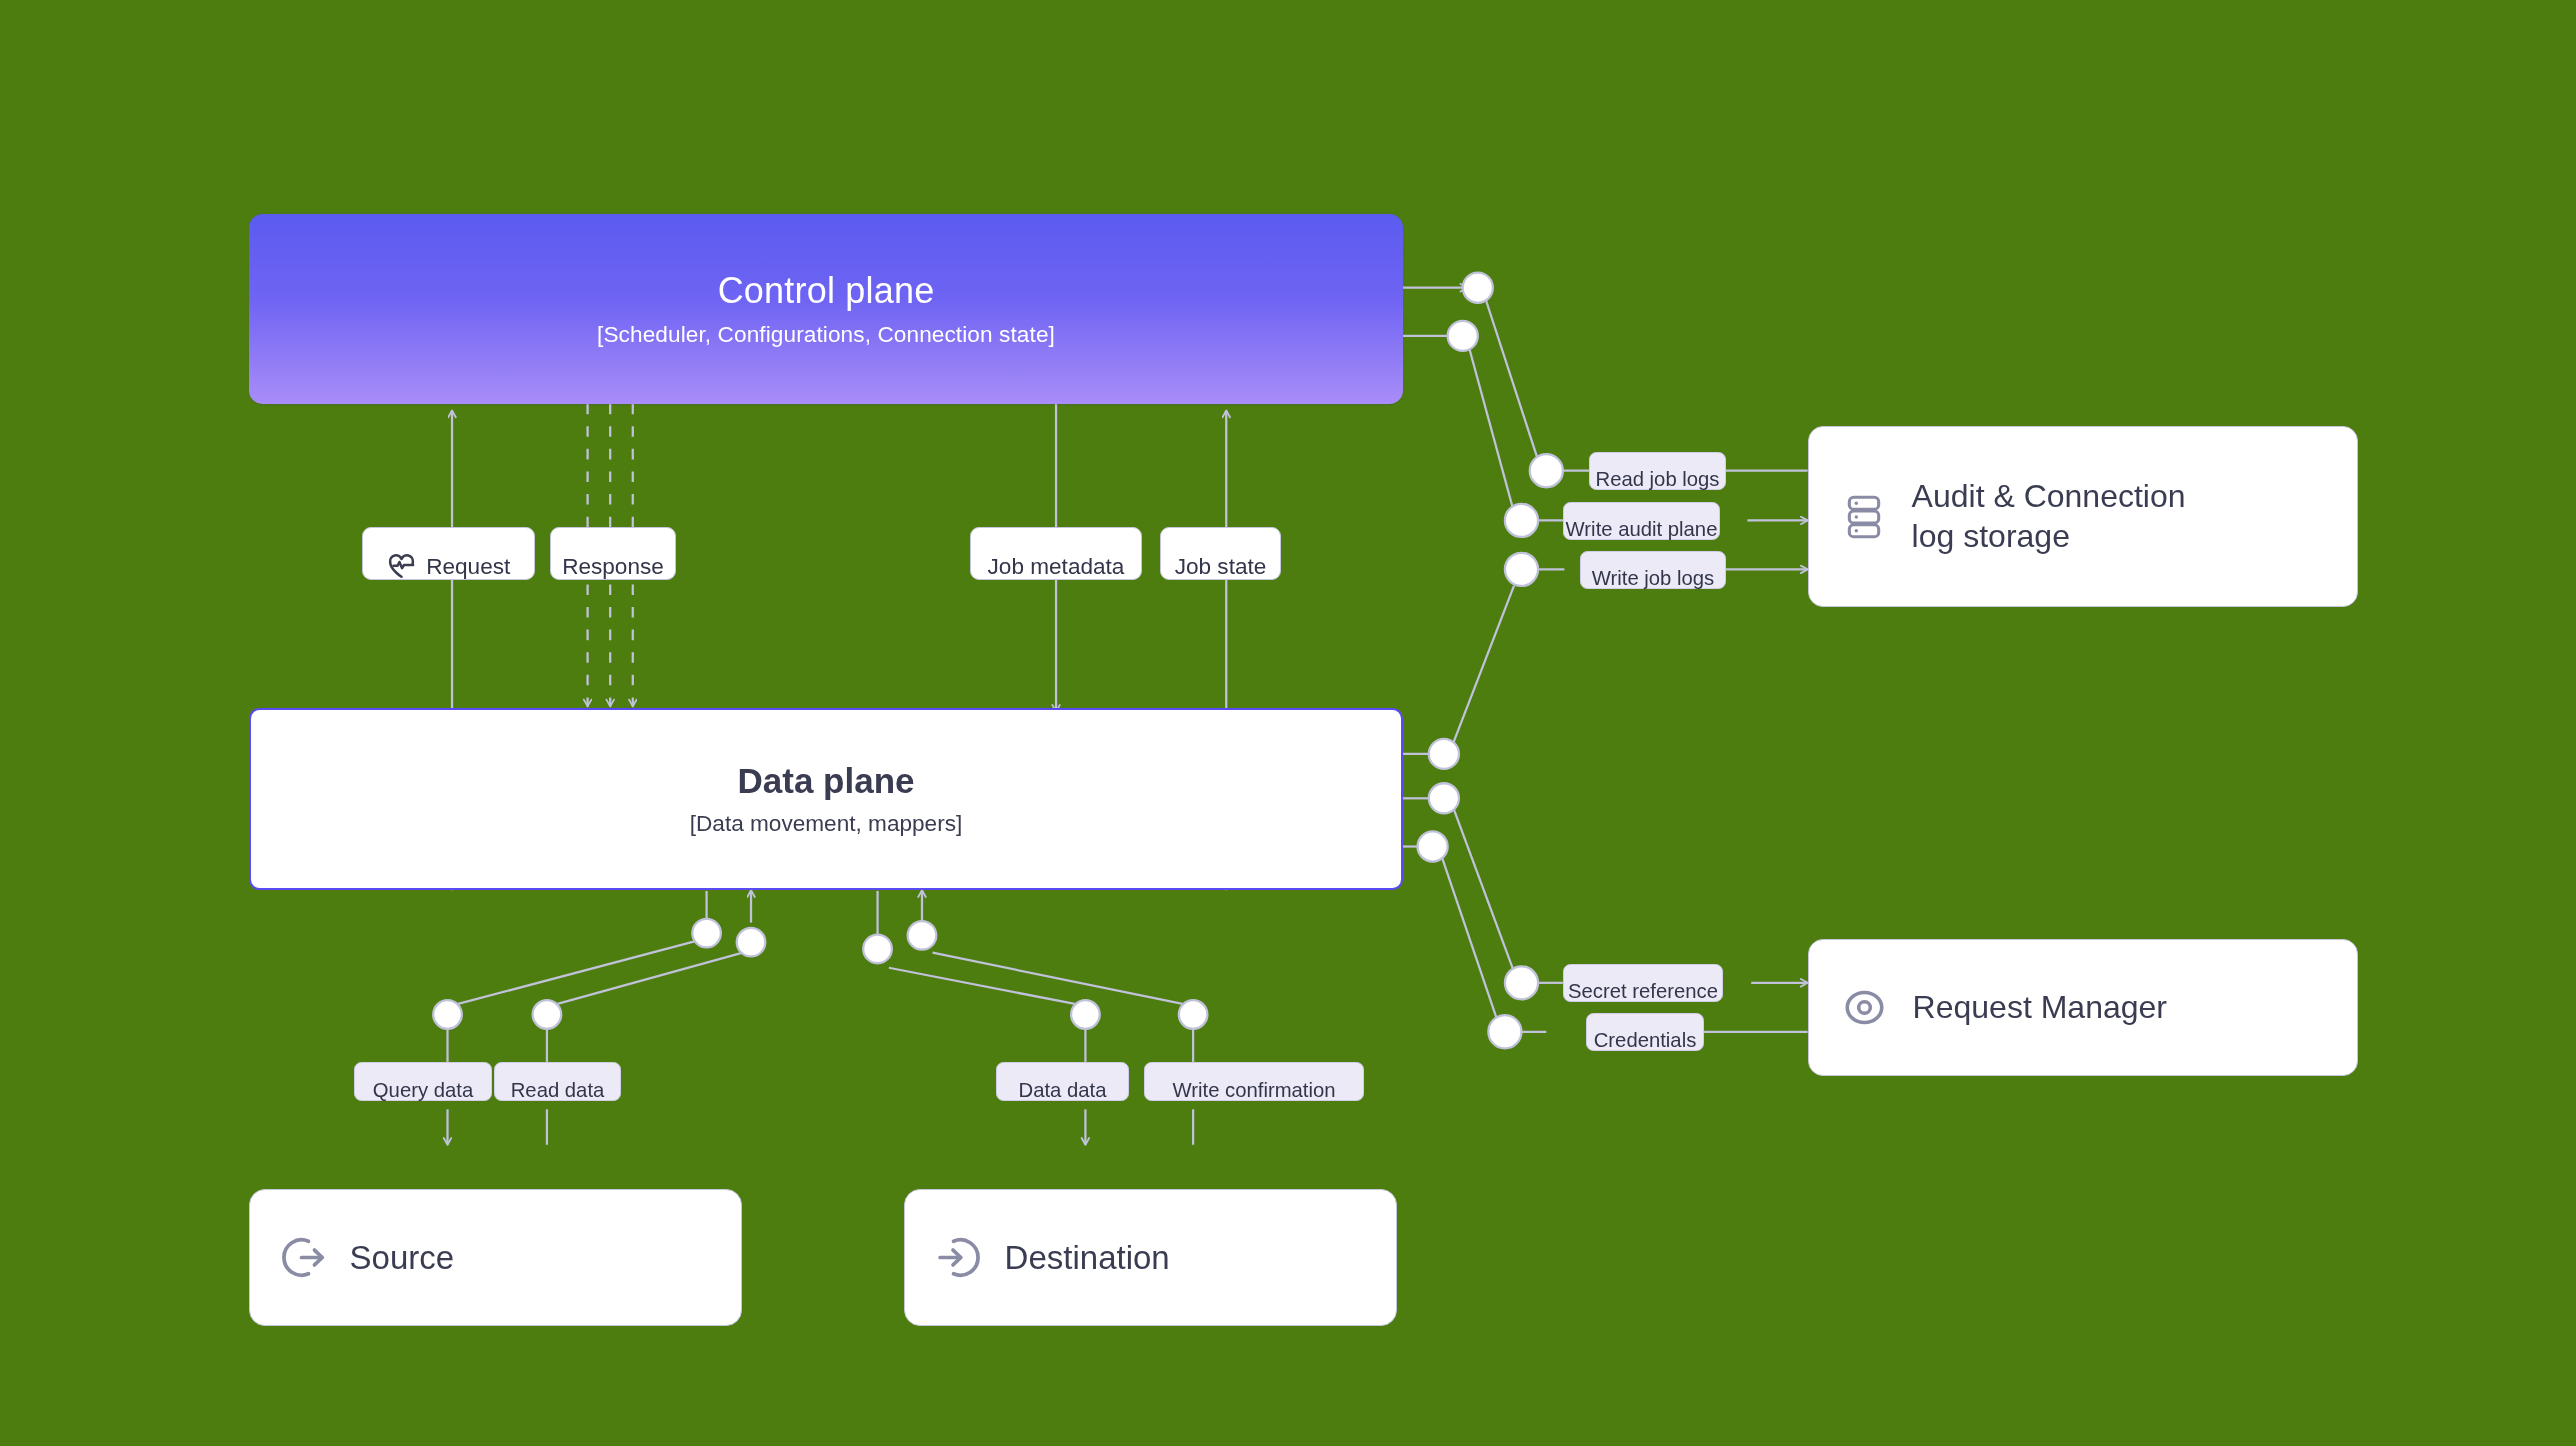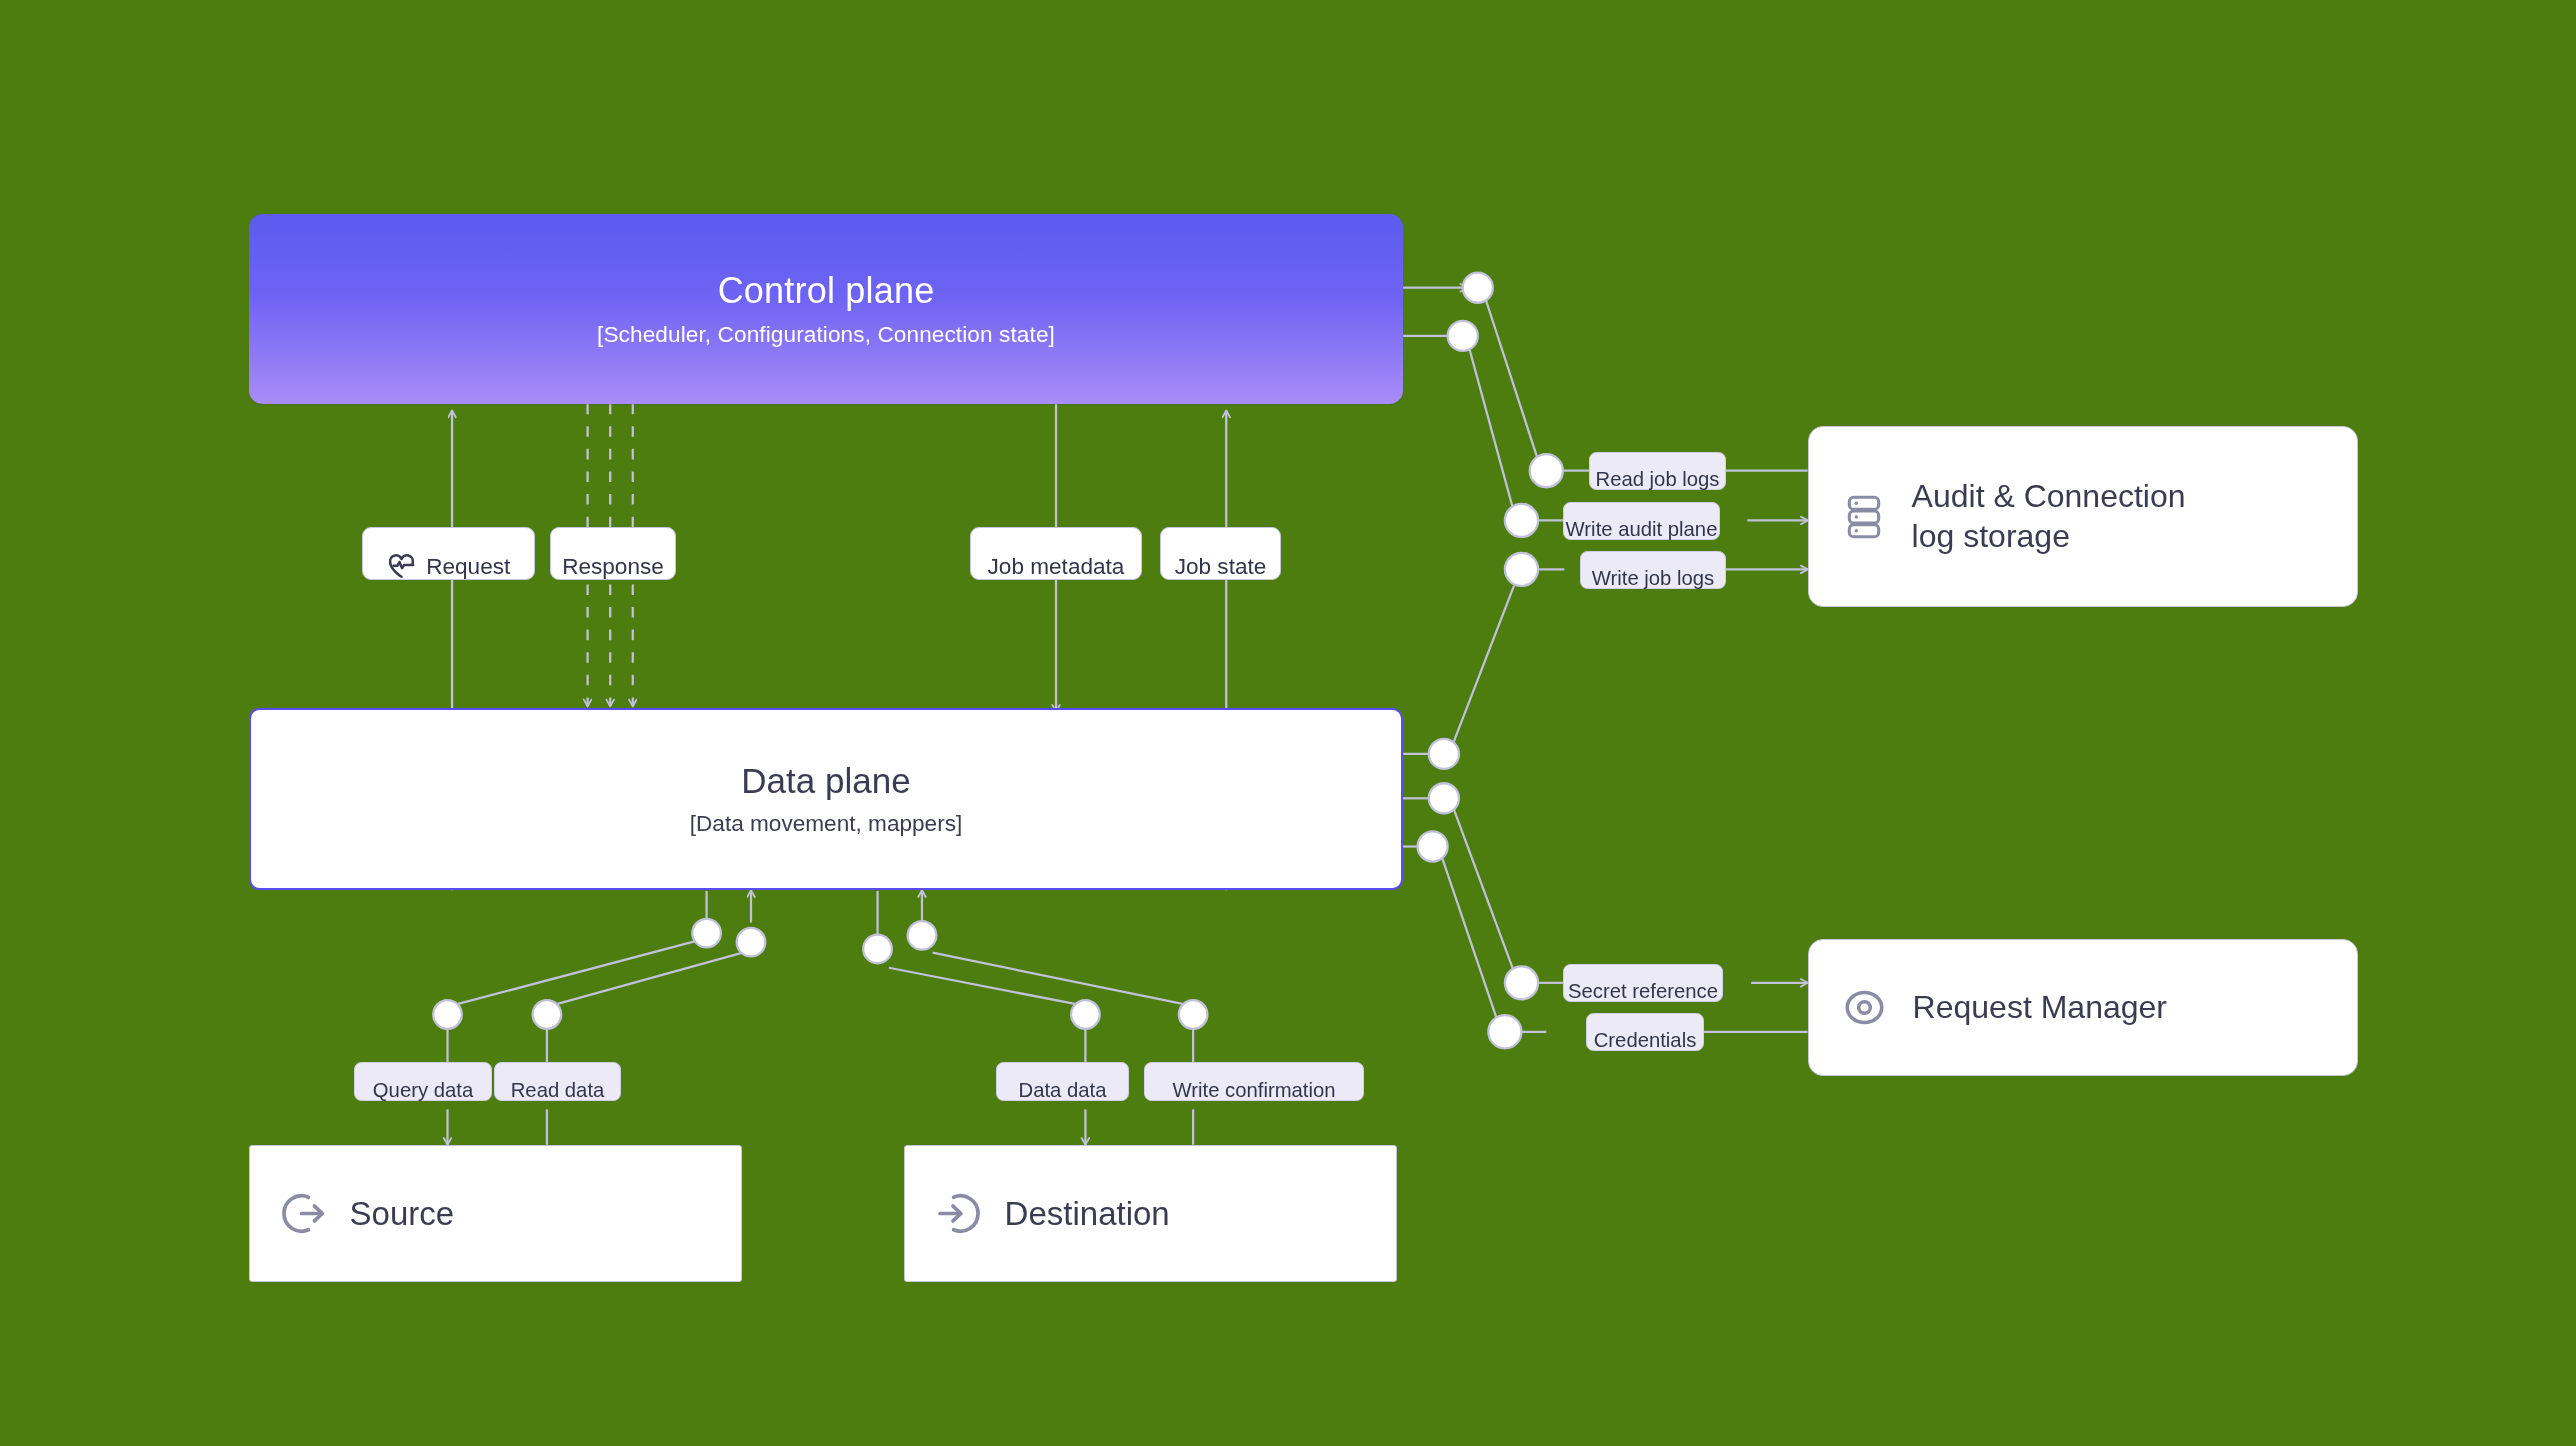--- a/index.html
+++ b/index.html
@@ -24,41 +24,42 @@
     box-shadow:0 0.8px 1.5px rgba(60,50,140,.18);
   }
   .control-plane .plane-title{color:#ffffff;font-size:36px;font-weight:400;letter-spacing:0.2px;}
   .control-plane .plane-sub{color:#ffffff;font-size:22.6px;font-weight:400;margin-top:10.5px;letter-spacing:0.1px;}
 
   .data-plane{
     background:#ffffff;
     border:2.3px solid #5b4bf5;
     border-radius:10.5px;
   }
-  .data-plane .plane-title{color:#3a3d52;font-size:35px;font-weight:400;}
+  .data-plane .plane-title{color:#3a3d52;font-size:35px;font-weight:700;}
   .data-plane .plane-sub{color:#3a3d52;font-size:22.6px;font-weight:400;margin-top:10.5px;}
 
   
   .service{
     background:#ffffff;
     border:1.9px solid #c5c6dd;
     border-radius:15px;
     display:flex;align-items:center;gap:25.6px;
     padding:0 33px;
   }
   .service-icon{flex:0 0 auto;display:flex;align-items:center;justify-content:center;}
   .service-label{color:#3a3d52;font-size:32px;line-height:1.22;font-weight:400;}
 
   
   .endpoint{
     background:#ffffff;
     border:1.9px solid #c5c6dd;
-    border-radius:3px;
+    border-radius:16px;
     display:flex;align-items:center;gap:22.6px;
     padding:0 30px;
+    margin-top:44px;
   }
   .endpoint-label{color:#3a3d52;font-size:33px;font-weight:400;}
 
   
   .pill{
     position:absolute;box-sizing:border-box;
     display:flex;align-items:flex-end;justify-content:center;gap:10.5px;
     border-radius:7.5px;
     font-size:20.3px;color:#33364a;
     white-space:nowrap;

